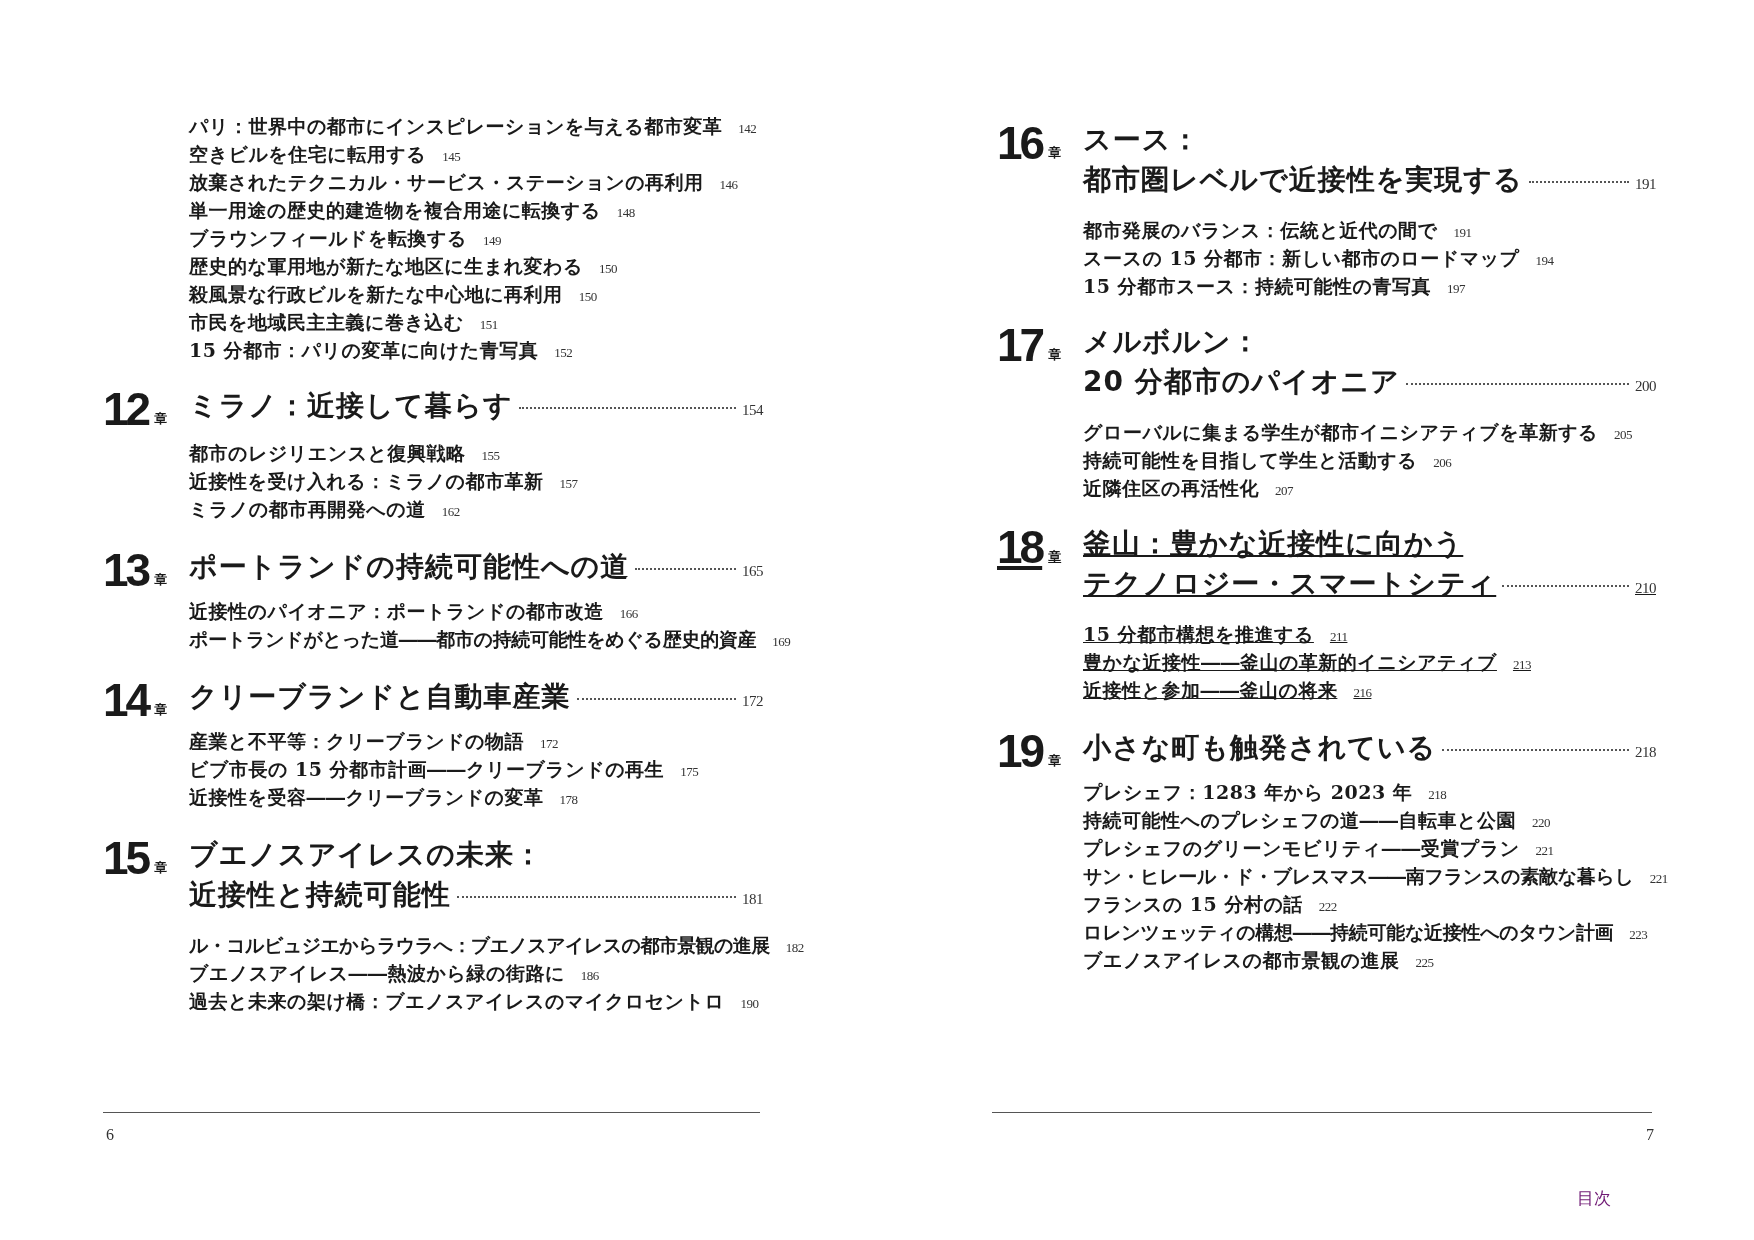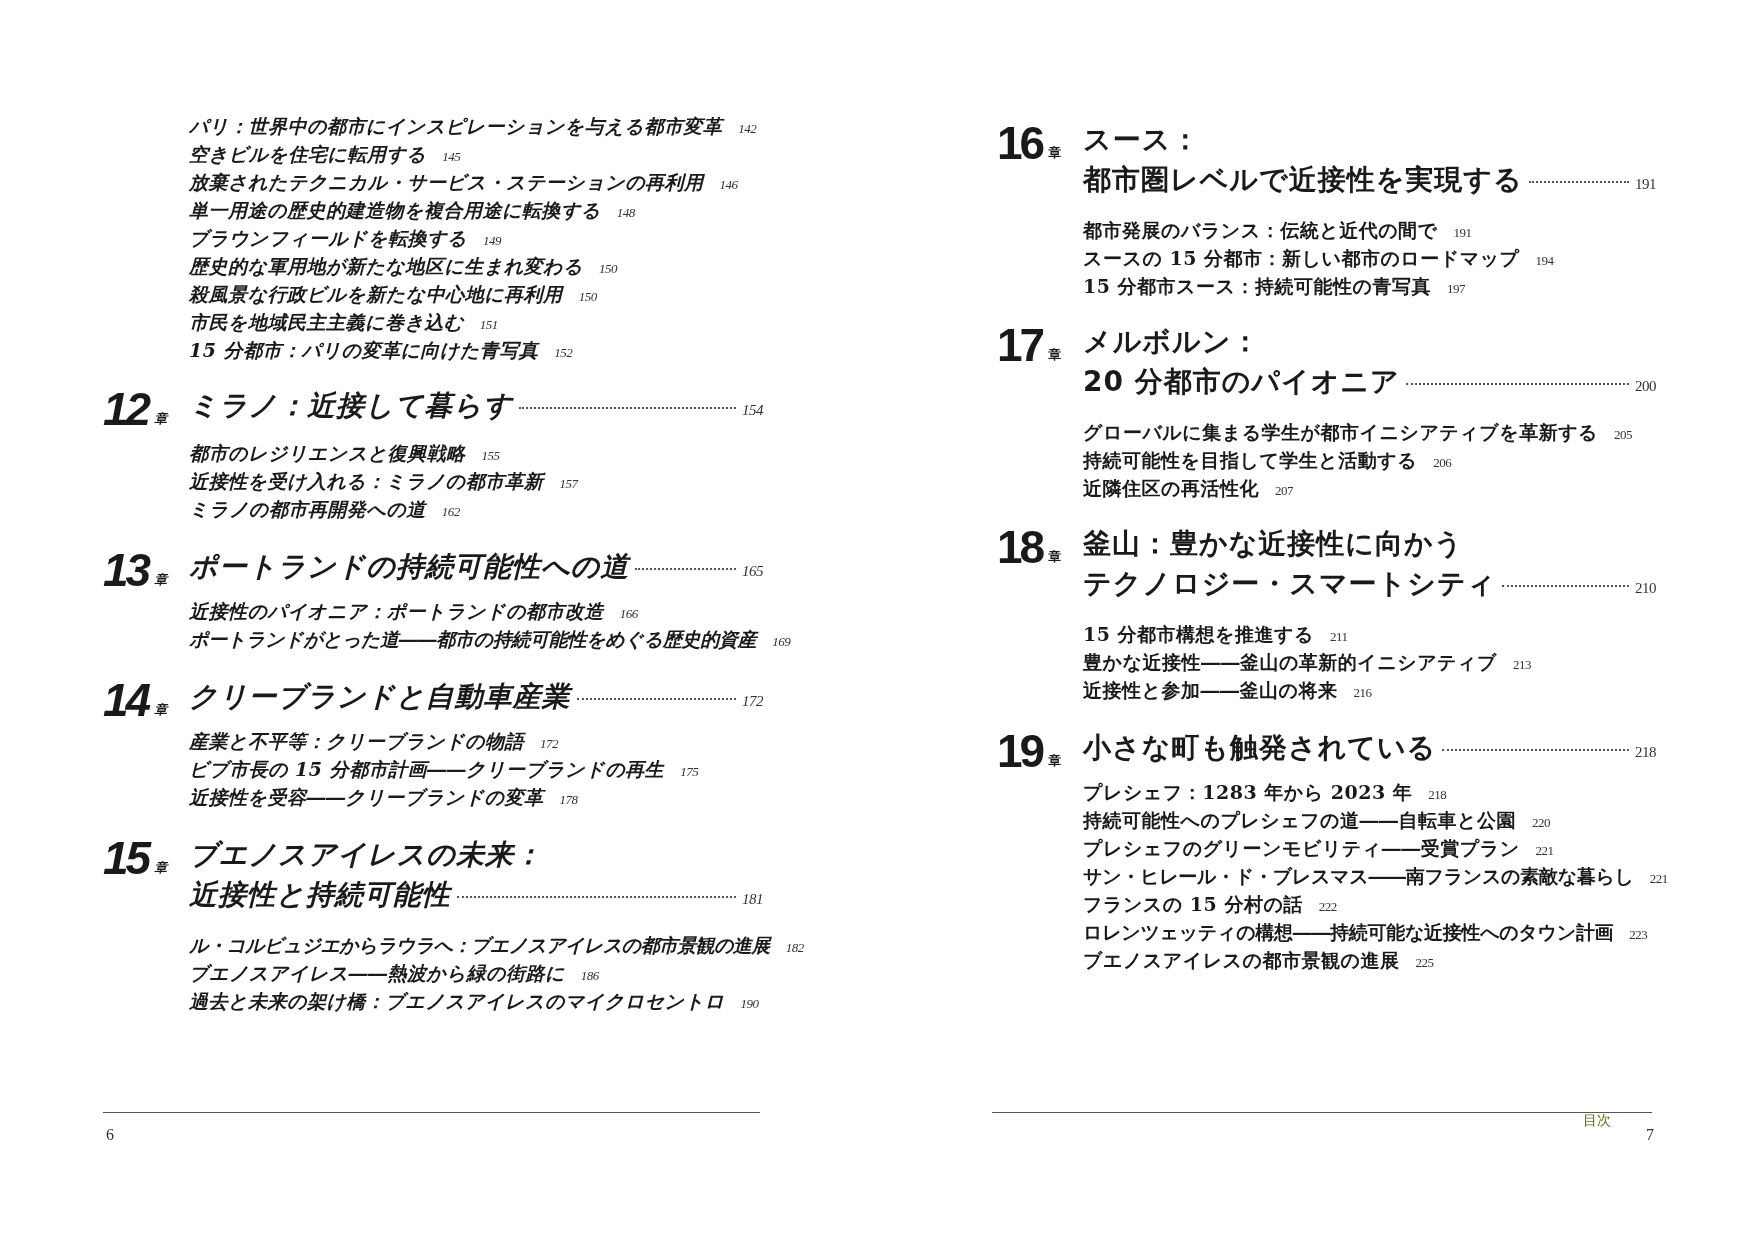--- a/index.html
+++ b/index.html
@@ -6,21 +6,21 @@
   body {
     width: 1754px; height: 1240px; position: relative; overflow: hidden;
     color: #1a1a1a;
     font-family: "DejaVu Serif", "Liberation Serif", serif;
   }
   .page { position: absolute; top: 0; height: 1240px; }
   .page-left { left: 0; width: 877px; }
   .page-right { left: 877px; width: 877px; }
 
   .toc { position: absolute; }
-  .page-left .toc { left: 103px; top: 112px; width: 660px; font-style: italic; }
+  .page-left .toc { left: 103px; top: 112px; width: 660px; }
   .page-right .toc { left: 120px; top: 112px; width: 659px; }
 
   .section { position: relative; }
   .sub-list { padding-left: 86px; }
   .sub-item {
     font-size: 19px; font-weight: bold; line-height: 28px; height: 28px;
     white-space: nowrap; letter-spacing: 0.5px;
   }
   .sub-item .pg {
     font-weight: normal; font-size: 13px; margin-left: 16px; color: #333;
@@ -58,21 +58,21 @@
   }
   .page-left .footer-rule { left: 103px; width: 657px; }
   .page-right .footer-rule { left: 115px; width: 660px; }
   .folio {
     position: absolute; top: 1126px; font-size: 16px;
     font-family: "Liberation Serif", serif; color: #333;
   }
   .page-left .folio { left: 106px; }
   .page-right .folio { right: 100px; }
   .running-head {
-    position: absolute; top: 1112px; right: 143px; font-size: 14px; color: #4d7c0f;
+    position: absolute; top: 1187px; right: 143px; font-size: 17px; color: #701a75;
     font-family: "DejaVu Sans", sans-serif;
   }
 </style>
 </head>
 <body>
 
 <div class="page page-left">
   <div class="toc">
 
     <div class="section" style="margin-bottom:22px;">
@@ -218,21 +218,21 @@
           </div>
         </div>
       </div>
       <div class="sub-list" style="margin-top:12px;">
         <div class="sub-item"><span>グローバルに集まる学生が都市イニシアティブを革新する</span><span class="pg">205</span></div>
         <div class="sub-item"><span>持続可能性を目指して学生と活動する</span><span class="pg">206</span></div>
         <div class="sub-item"><span>近隣住区の再活性化</span><span class="pg">207</span></div>
       </div>
     </div>
 
-    <div class="section" style="margin-top:22px;">
+    <div class="section" style="margin-top:22px;text-decoration:underline;">
       <div class="chapter">
         <div class="ch-num-wrap">
           <span class="ch-num">18</span>
           <span class="ch-label">章</span>
         </div>
         <div class="ch-title-block">
           <div class="ch-title-line">釜山：豊かな近接性に向かう</div>
           <div class="ch-title-line ch-last-line">
             <span class="txt">テクノロジー・スマートシティ</span>
             <span class="leader"></span>

